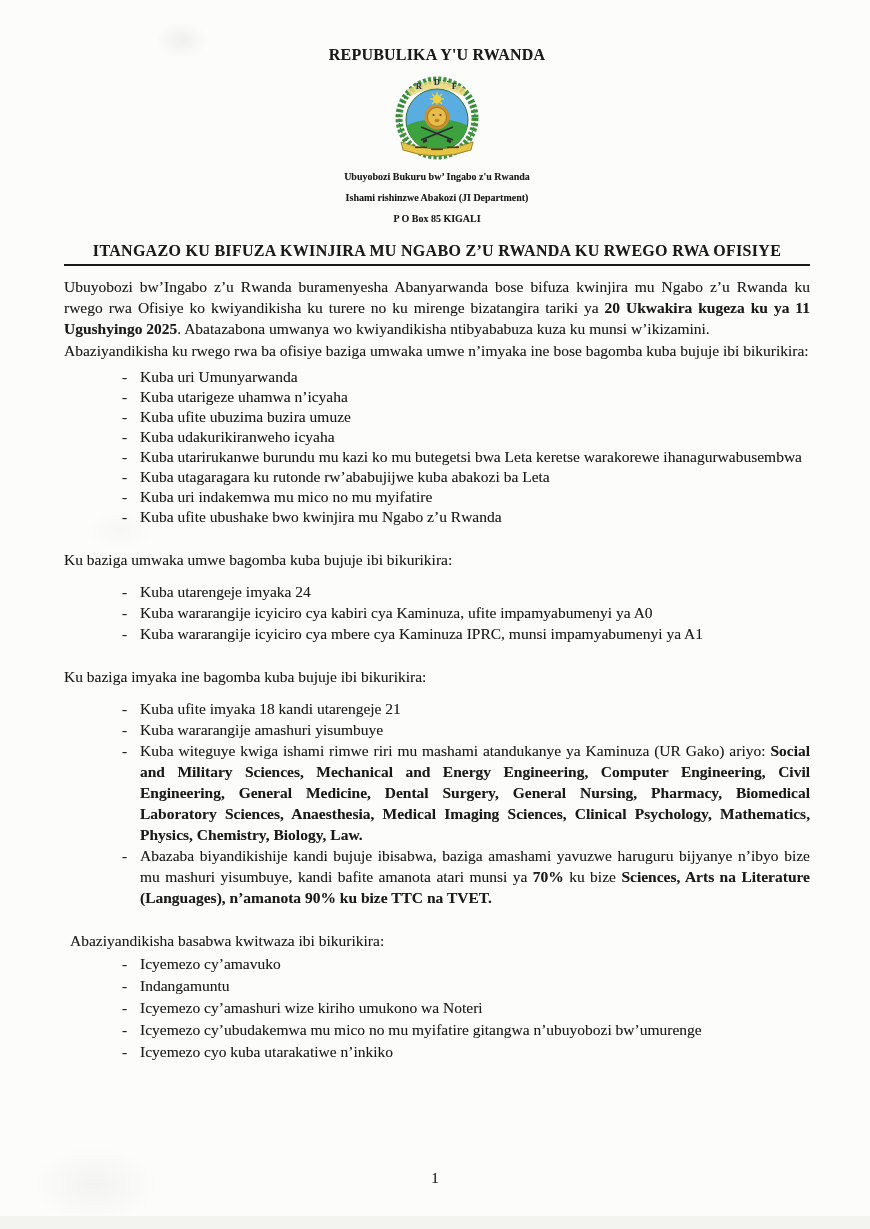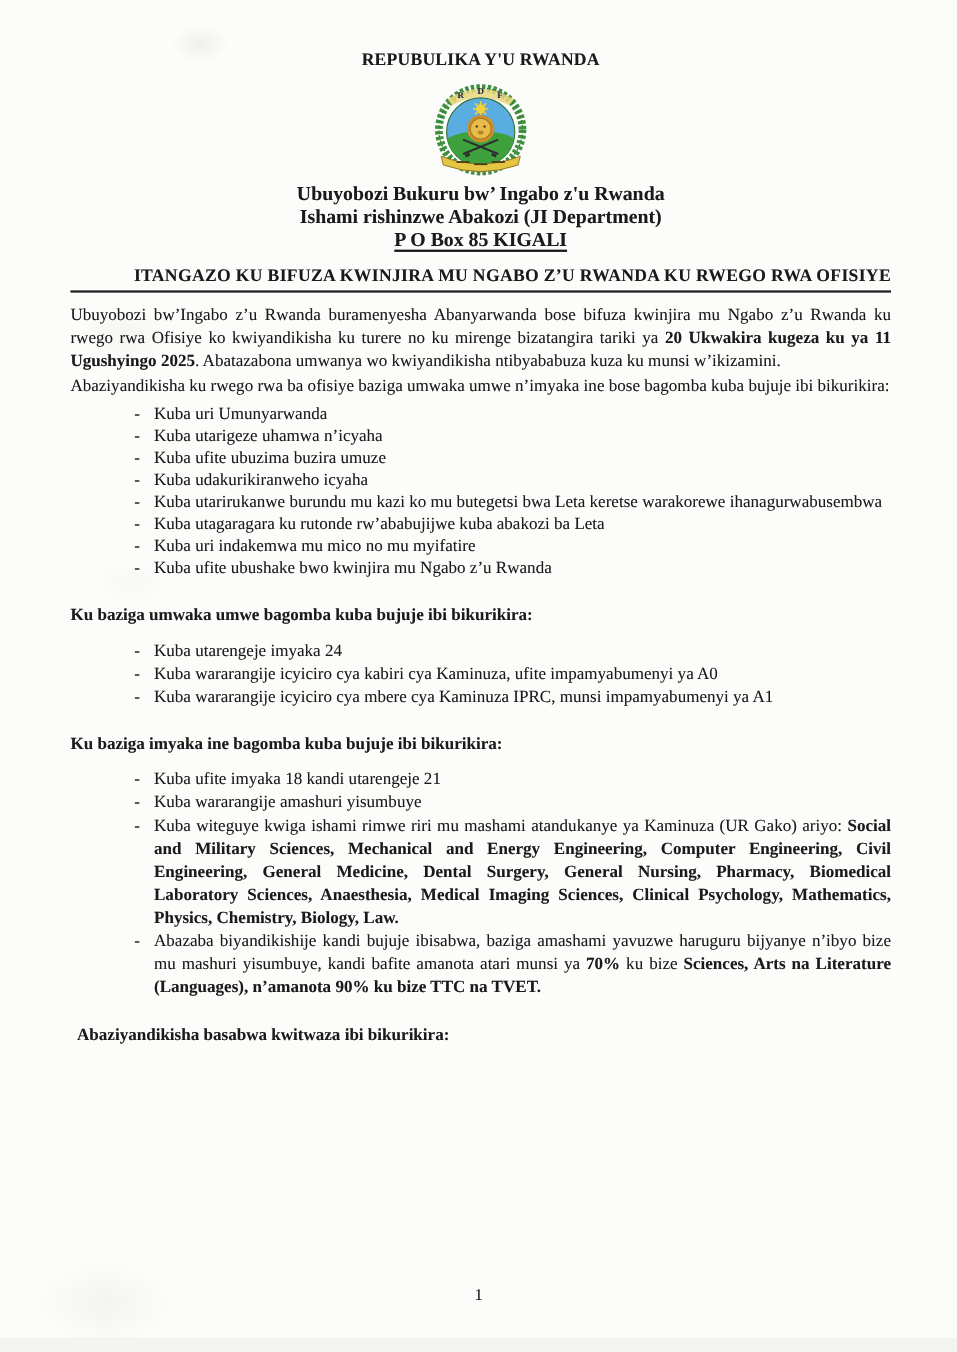--- a/index.html
+++ b/index.html
@@ -23,36 +23,36 @@
     text-shadow: 0 0 0.6px rgba(30,30,30,0.35);
   }
   .doc::after {
     content: ""; position: absolute; left: 0; right: 0; bottom: 0; height: 13px;
     background: #f3f3f0;
   }
   .republic-title {
     text-align: center; font-weight: bold; font-size: 16px; letter-spacing: 0.2px;
   }
   .emblem-wrap { text-align: center; margin-top: 10px; height: 88px; }
-  .org-block { text-align: center; font-weight: bold; font-size: 18px; line-height: 21px; margin-top: 4px; }
-  .pobox { text-decoration: underline; text-decoration-thickness: 1.5px; text-underline-offset: 3px; }
+  .org-block { text-align: center; font-weight: bold; font-size: 10px; line-height: 21px; margin-top: 4px; }
+  .pobox { text-decoration-thickness: 1.5px; text-underline-offset: 3px; }
   .main-title {
     margin-top: 13px; font-weight: bold; font-size: 16px; letter-spacing: 0.3px;
-    text-align: right; white-space: nowrap;
+    text-align: center; white-space: nowrap;
     border-bottom: 2px solid #1a1a1a; padding-bottom: 4px;
   }
   p { margin: 0; font-size: 15.5px; line-height: 21px; text-align: justify; }
   .p-intro { margin-top: 10px; }
   .p-lead  { margin-top: 1px; font-family: Liberation Serif, serif; }
   ul { margin: 0; padding: 0; list-style: none; }
   .blist { margin-top: 6px; font-size: 15.5px; }
   .blist li { position: relative; padding-left: 76px; line-height: 21px; text-align: justify; }
   .blist li::before { content: "-"; position: absolute; left: 58px; }
   .list-general li { line-height: 20px; }
-  .sec-heading { font-weight: bold; font-size: 15.5px; margin-top: 22px; line-height: 21px; }
+  .sec-heading { font-weight: normal; font-size: 15.5px; margin-top: 22px; line-height: 21px; }
   .blist.after-heading { margin-top: 11px; }
   .blist.docs { margin-top: 2px; line-height: 22px; }
   .blist.docs li { line-height: 22px; }
   .docs-heading { margin-left: 6px; }
   .page-number { position: absolute; bottom: 42px; left: 0; right: 0; text-align: center; font-size: 15px; }
   b { font-weight: bold; }
   .emblem-svg text { font-family: "Liberation Serif", serif; font-size: 8px; font-weight: bold; fill: #203055; }
 </style>
 </head>
 <body>
@@ -155,16 +155,23 @@
 
   <ul class="blist after-heading">
     <li>Kuba ufite imyaka 18 kandi utarengeje 21</li>
     <li>Kuba wararangije amashuri yisumbuye</li>
     <li><span>Kuba witeguye kwiga ishami rimwe riri mu mashami atandukanye ya Kaminuza (UR Gako) ariyo: </span><b>Social and Military Sciences, Mechanical and Energy Engineering, Computer Engineering, Civil Engineering, General Medicine, Dental Surgery, General Nursing, Pharmacy, Biomedical Laboratory Sciences, Anaesthesia, Medical Imaging Sciences, Clinical Psychology, Mathematics, Physics, Chemistry, Biology, Law.</b></li>
     <li><span>Abazaba biyandikishije kandi bujuje ibisabwa, baziga amashami yavuzwe haruguru bijyanye n’ibyo bize mu mashuri yisumbuye, kandi bafite amanota atari munsi ya </span><b>70%</b><span> ku bize </span><b>Sciences, Arts na Literature (Languages), n’amanota 90% ku bize TTC na TVET.</b></li>
   </ul>
 
   <div class="sec-heading docs-heading">Abaziyandikisha basabwa kwitwaza ibi bikurikira:</div>
 
+  <ul class="blist docs">
+    <li>Icyemezo cy’amavuko</li>
+    <li>Indangamuntu</li>
+    <li>Icyemezo cy’amashuri wize kiriho umukono wa Noteri</li>
+    <li>Icyemezo cy’ubudakemwa mu mico no mu myifatire gitangwa n’ubuyobozi bw’umurenge</li>
+    <li>Icyemezo cyo kuba utarakatiwe n’inkiko</li>
+  </ul>
 
   <div class="page-number">1</div>
 
 </div>
 
 </body></html>

